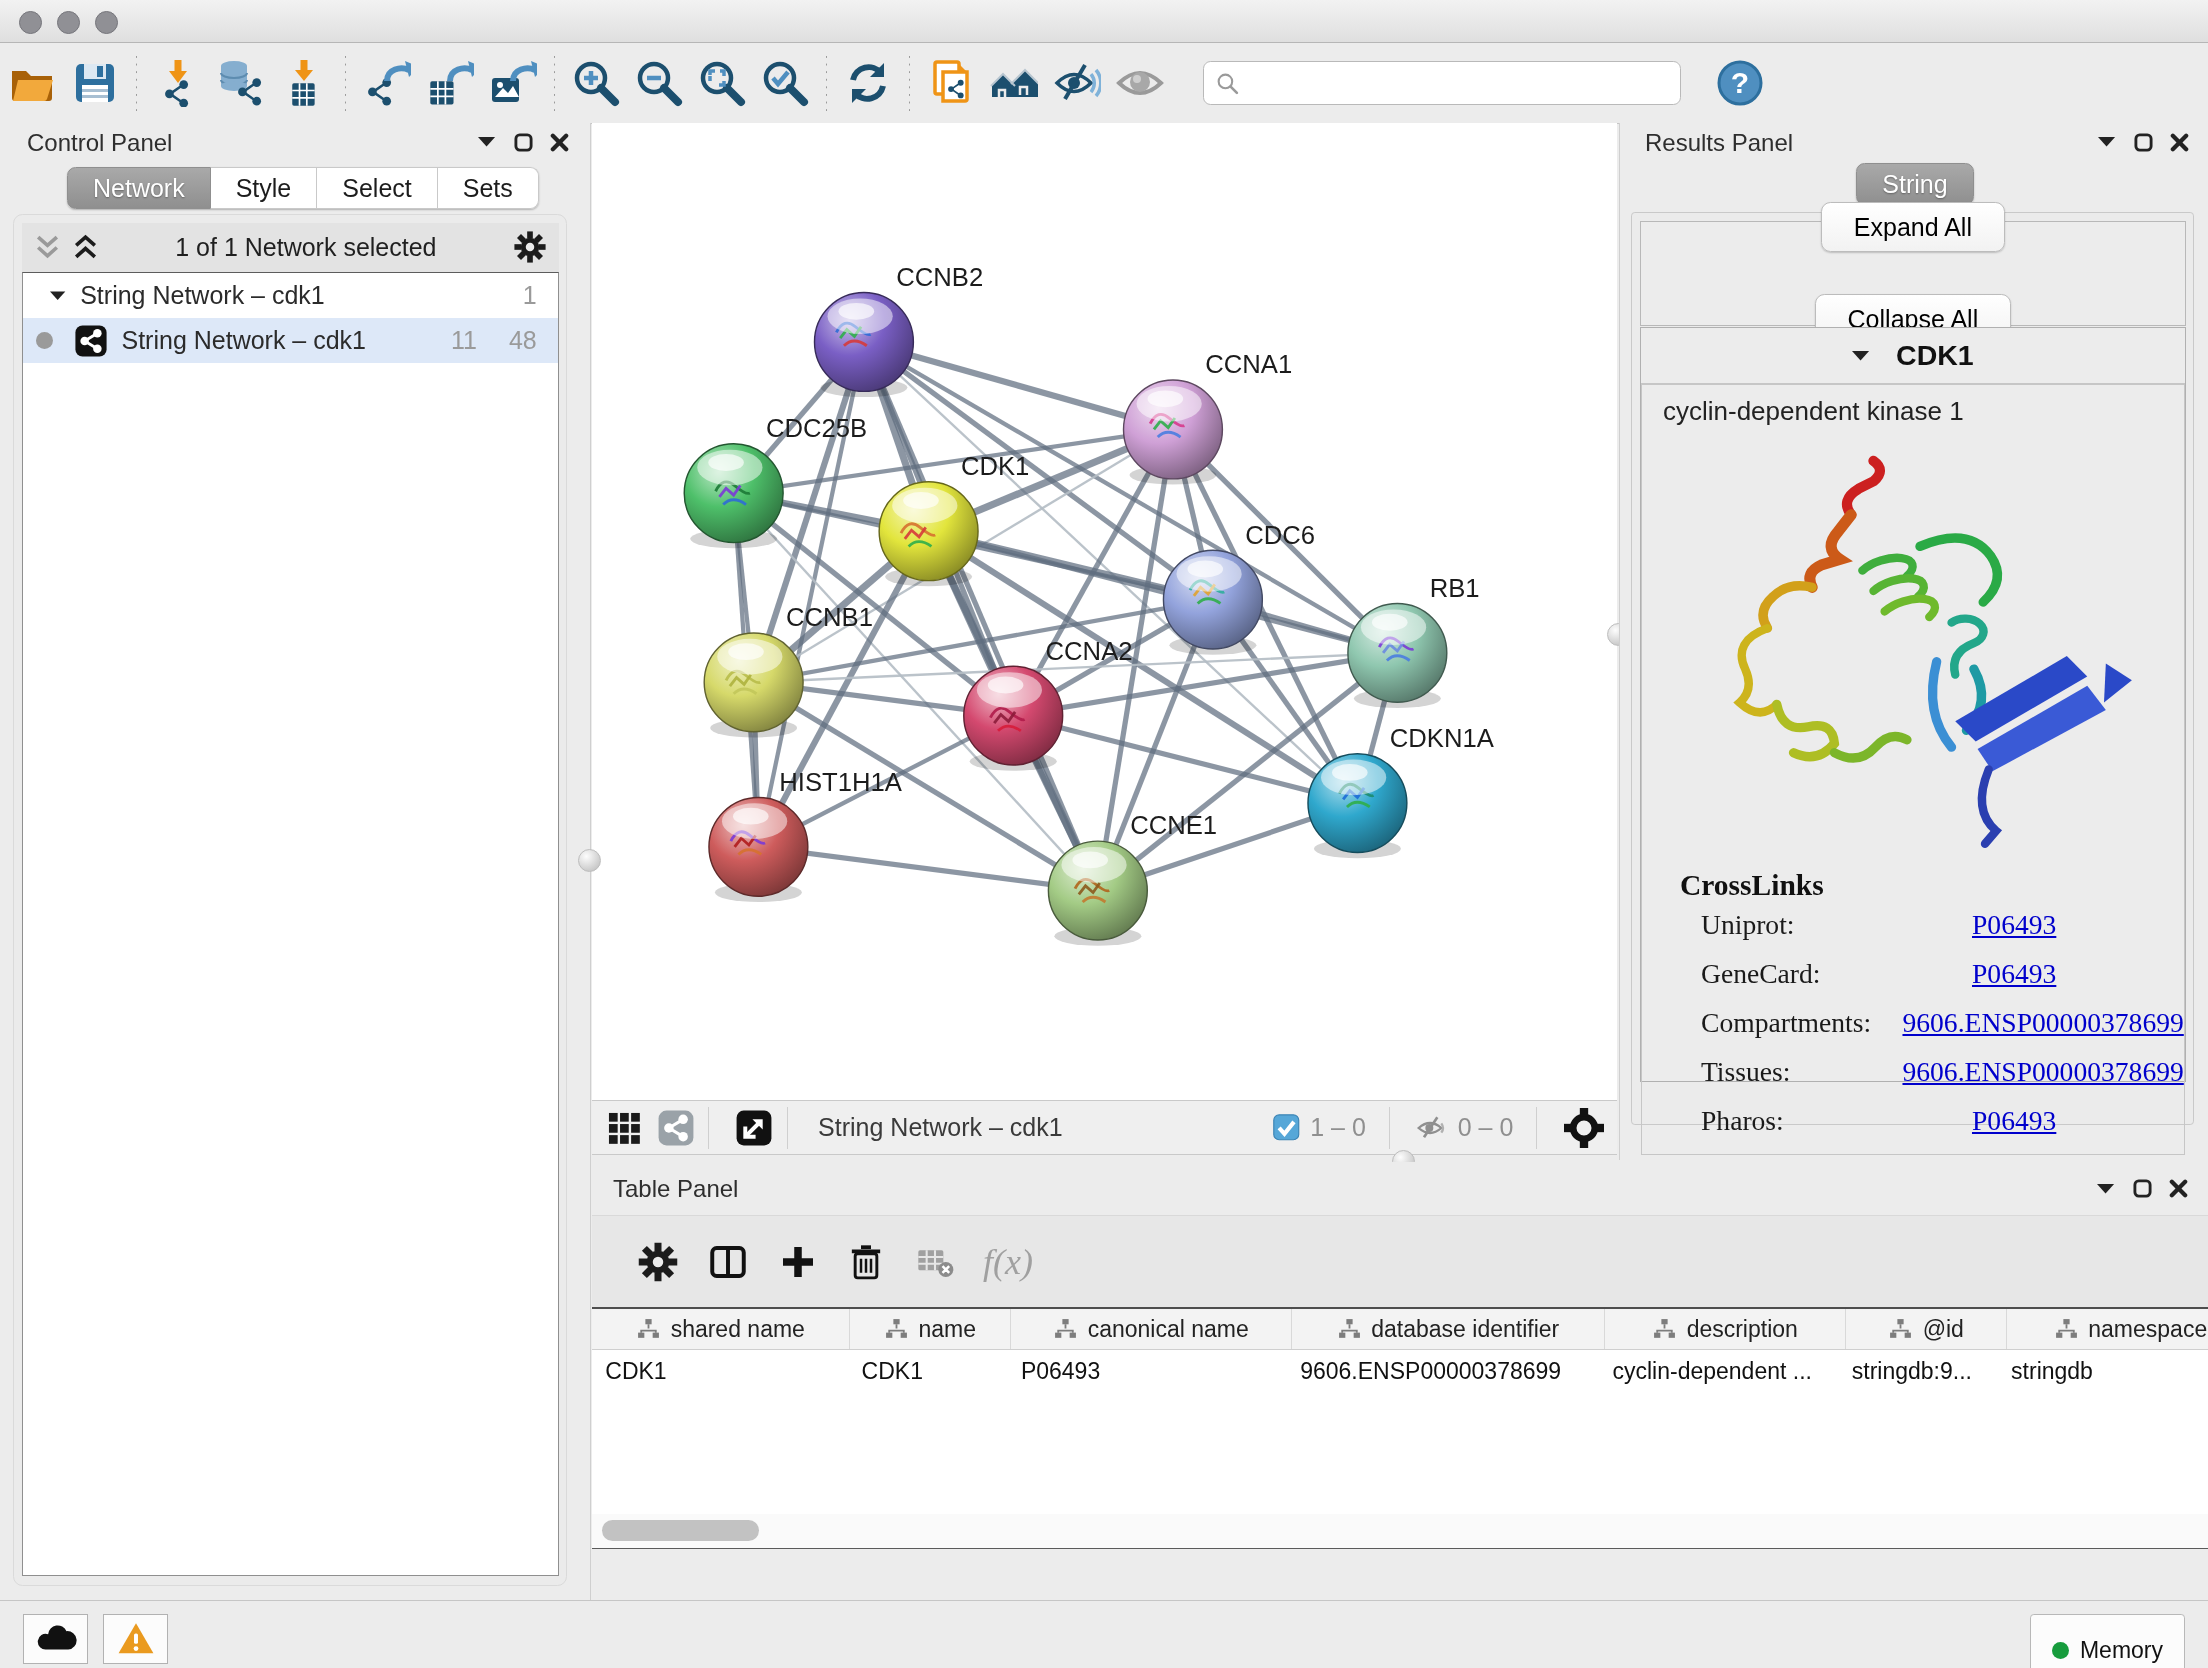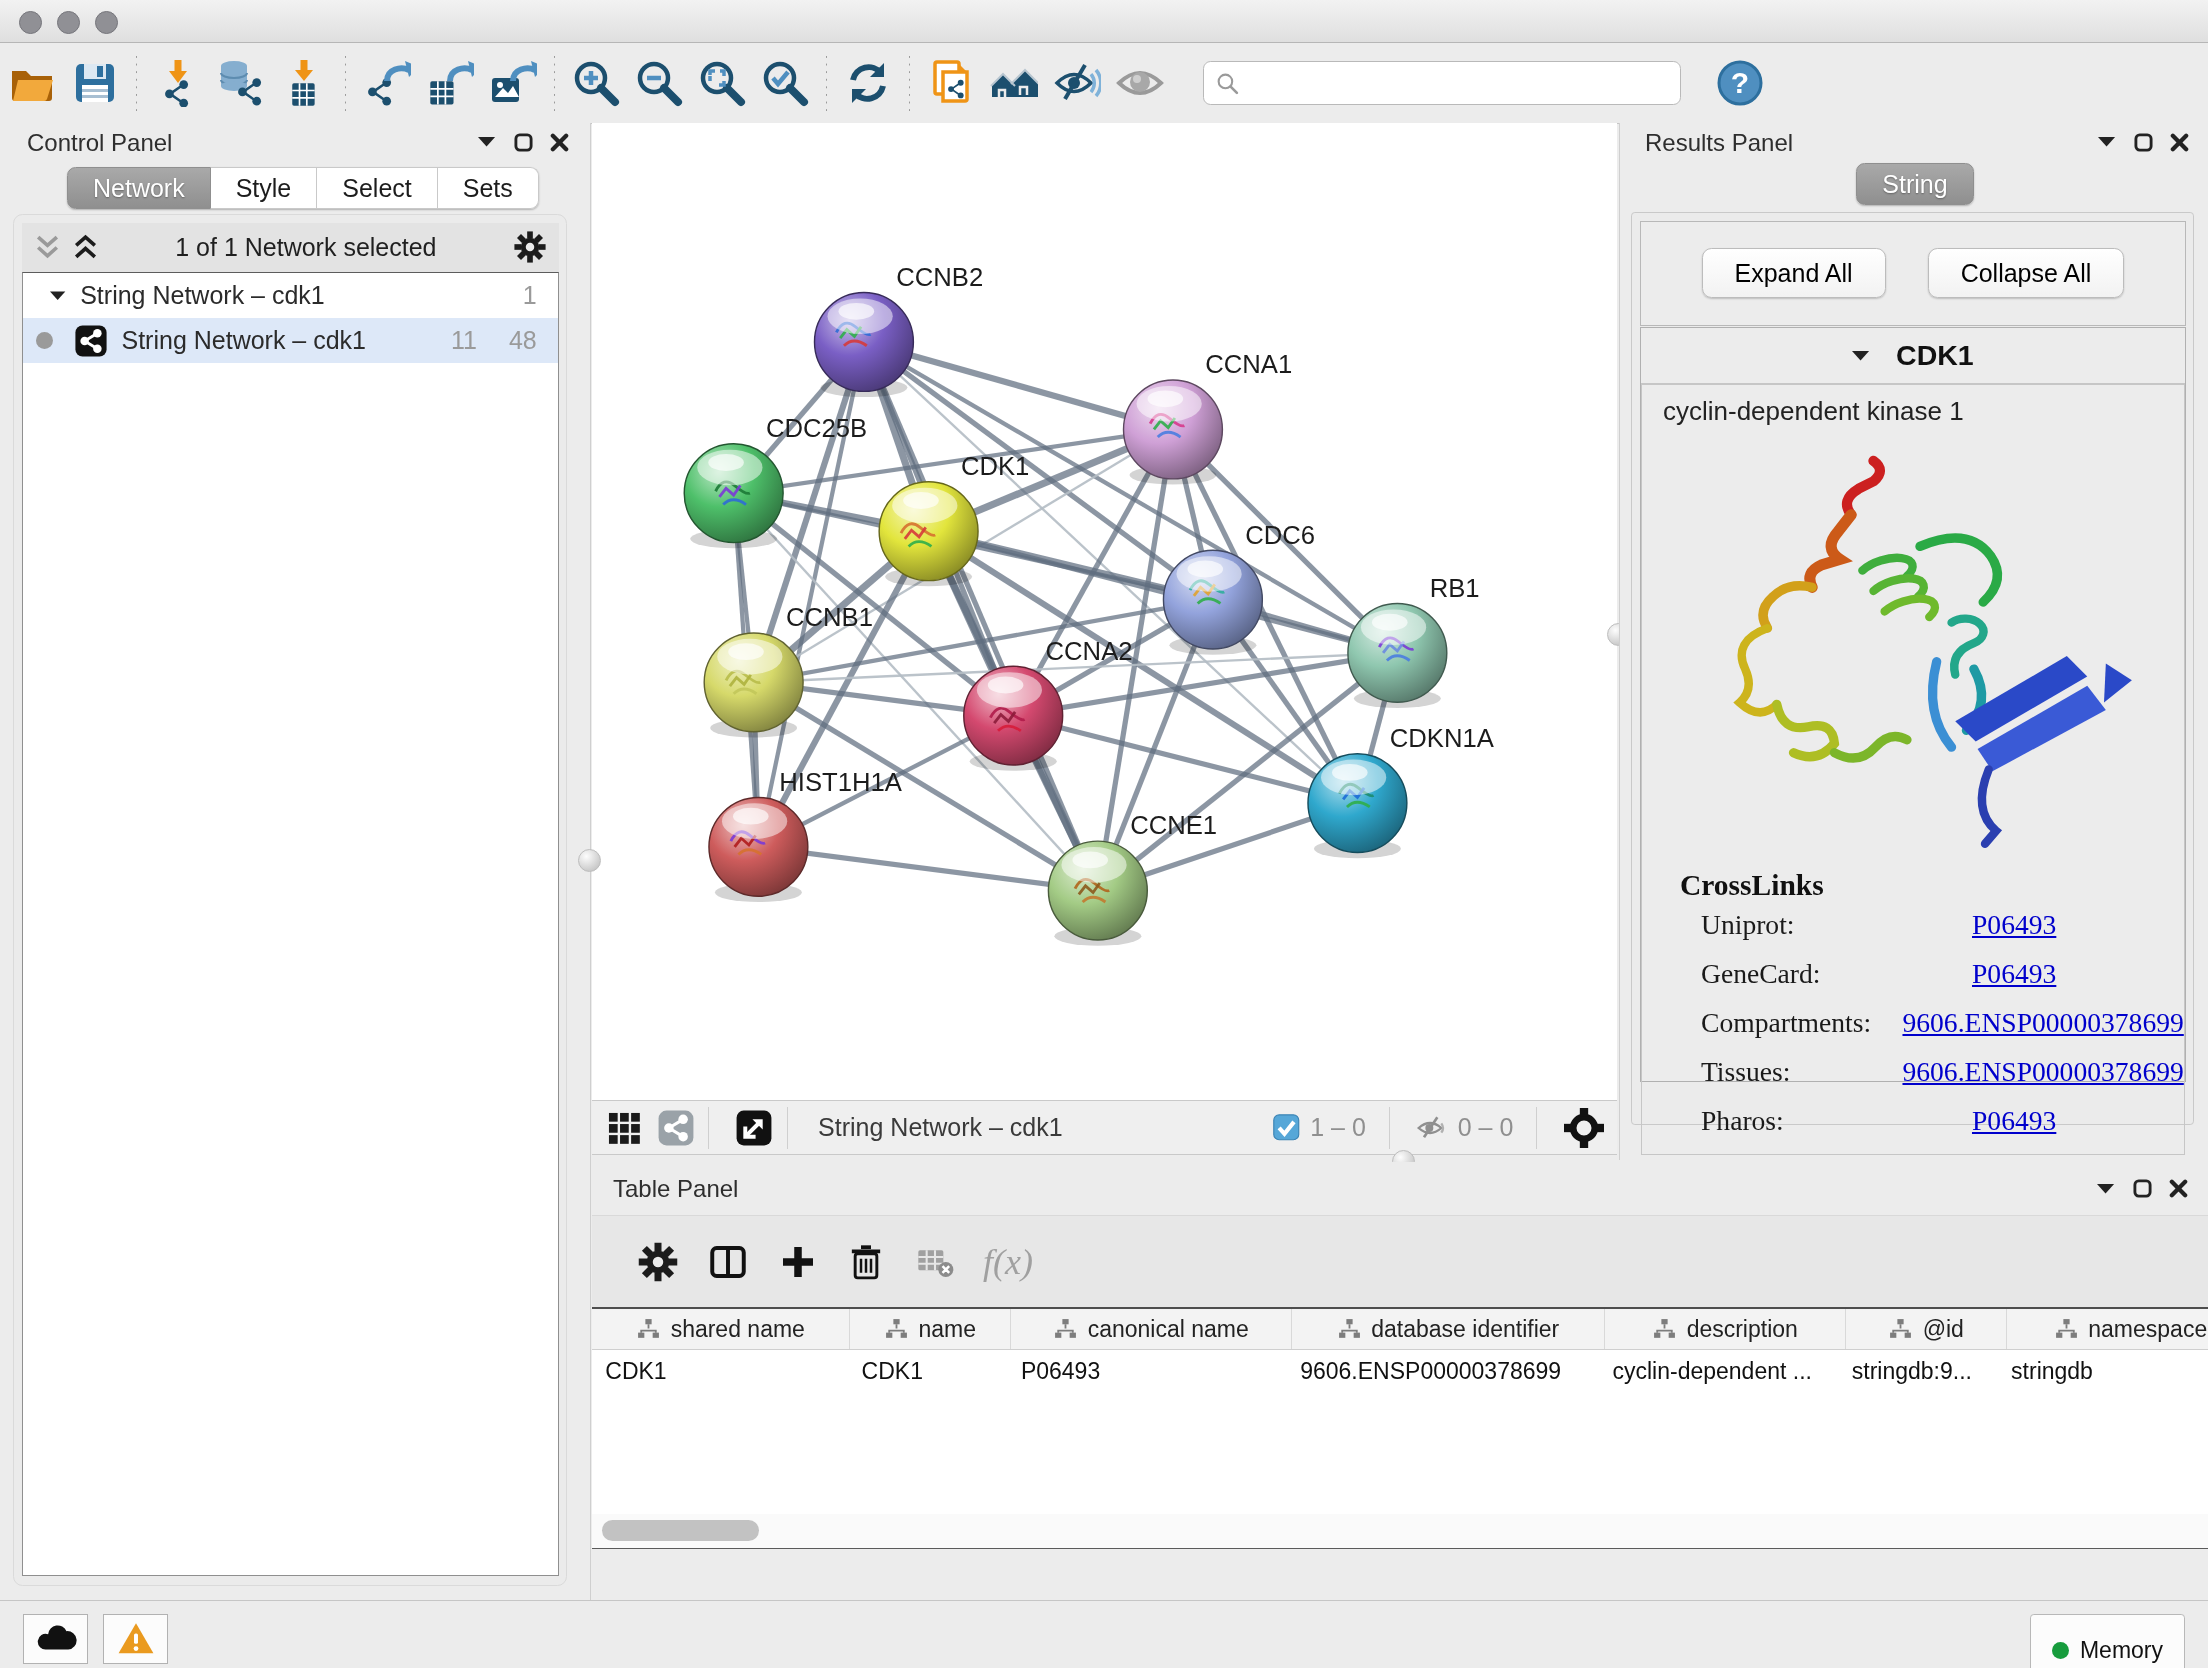--- a/index.html
+++ b/index.html
@@ -82,21 +82,21 @@
 
   
   #results-panel{left:1619px;top:123px;width:590px;height:1037px;background:#ececec;
     border-left:1px solid #cfcfcf;}
   #rp-head{position:absolute;left:25px;top:5.7px;}
   #rp-ctl{position:absolute;right:21px;top:9.5px;}
   #rp-tab{position:absolute;left:0;right:0;top:40px;text-align:center;}
   #rp-box{position:absolute;left:11.4px;top:89px;width:561px;height:911px;
     background:#ebebeb;border:1.9px solid #c9c9c9;border-radius:3.8px;}
   #rp-buttons{position:absolute;left:7.6px;right:7.6px;top:7.6px;height:103px;
-    background:#ececec;border:1px solid #b8b8b8;display:flex;align-items:center;justify-content:center;gap:42px;}
+    background:#ececec;border:1px solid #b8b8b8;display:flex;align-items:center;justify-content:center;gap:42px;flex-direction:column;}
   .rp-btn{background:linear-gradient(#ffffff,#f2f2f2);border:1px solid #bcbcbc;border-radius:9.5px;
     font-size:25px;padding:9.5px 32px;box-shadow:0 1px 1.9px rgba(0,0,0,.2);}
   #rp-section{position:absolute;left:7.6px;right:7.6px;top:114px;bottom:42px;
     background:#ececec;border:1px solid #b0b0b0;}
   #rp-sec-head{height:55px;display:flex;align-items:center;justify-content:center;gap:25px;
     border-bottom:1px solid #c6c6c6;}
   #rp-protein-name{font-size:28.5px;font-weight:bold;color:#111;}
   #rp-desc-box{border:1px solid #c6c6c6;margin:0;}
   #rp-desc{font-size:26px;color:#222;padding:11.4px 0 13.3px 21px;}
   #xlinks{font-family:"Liberation Serif",serif;}

